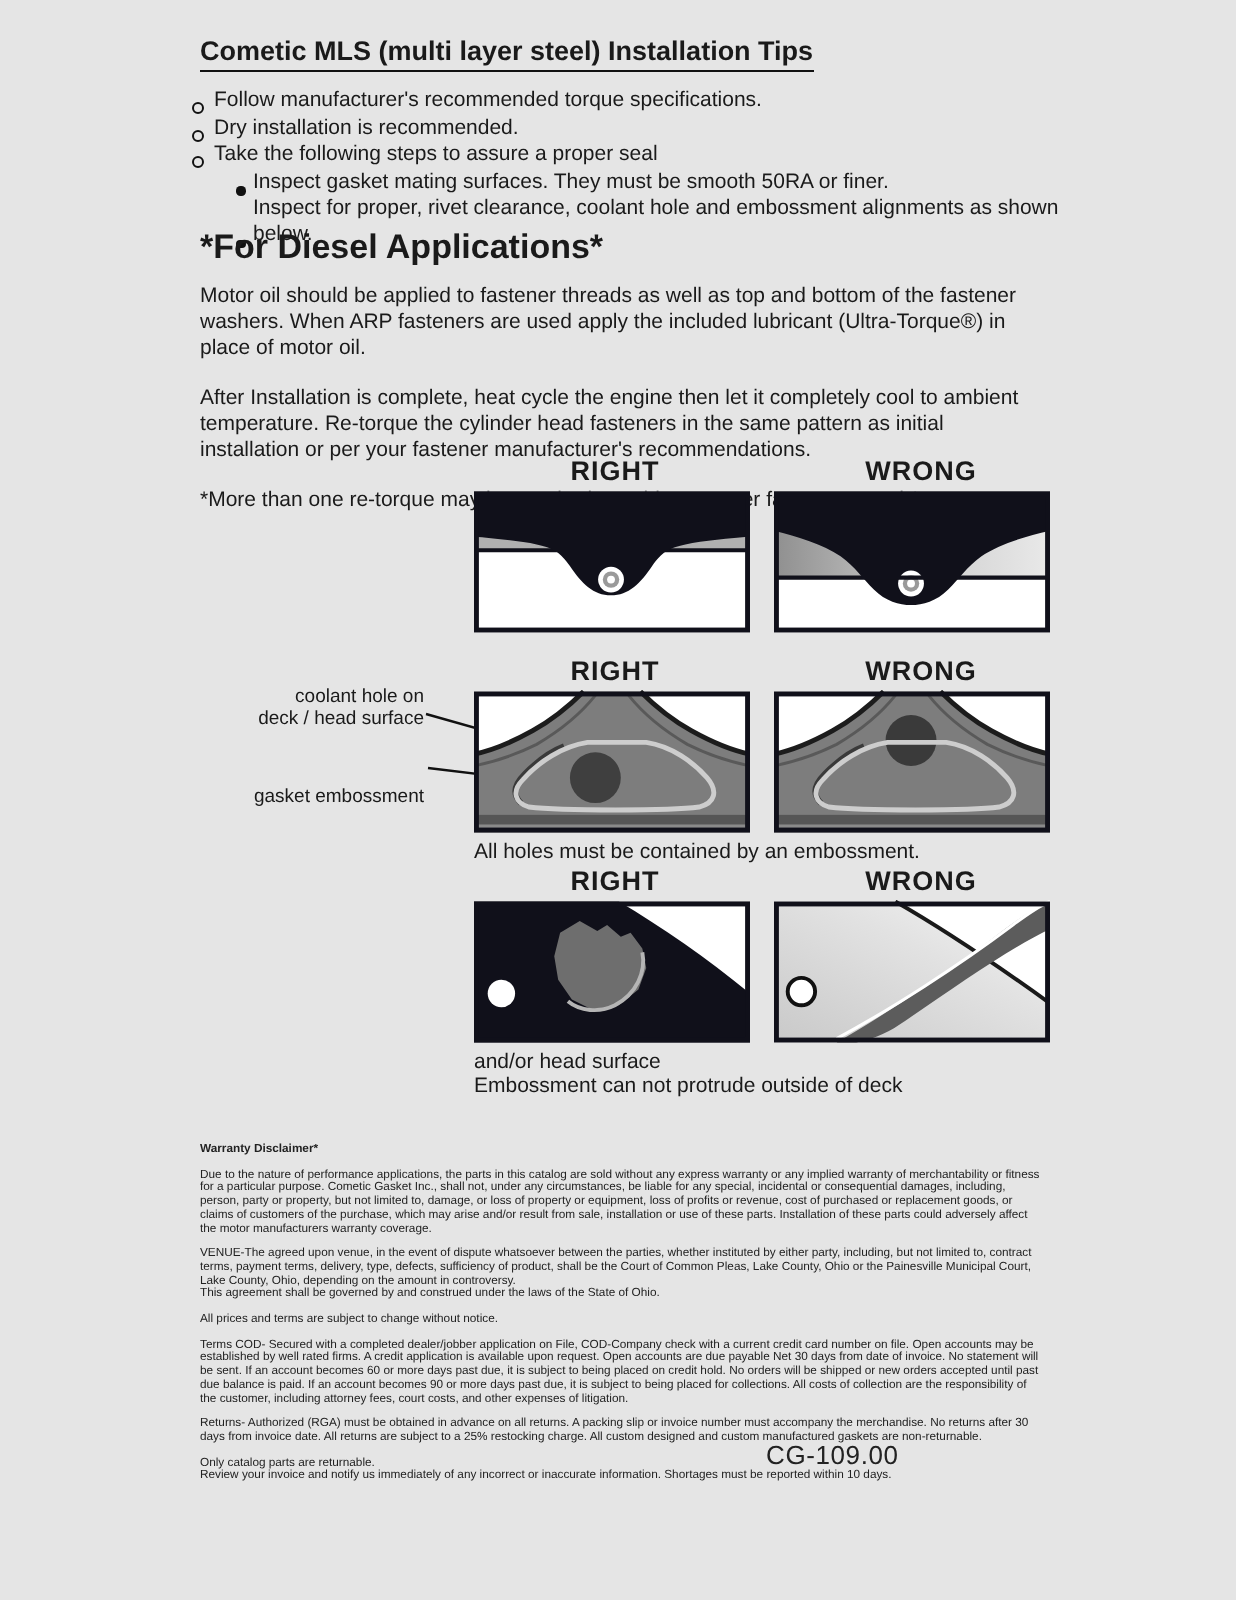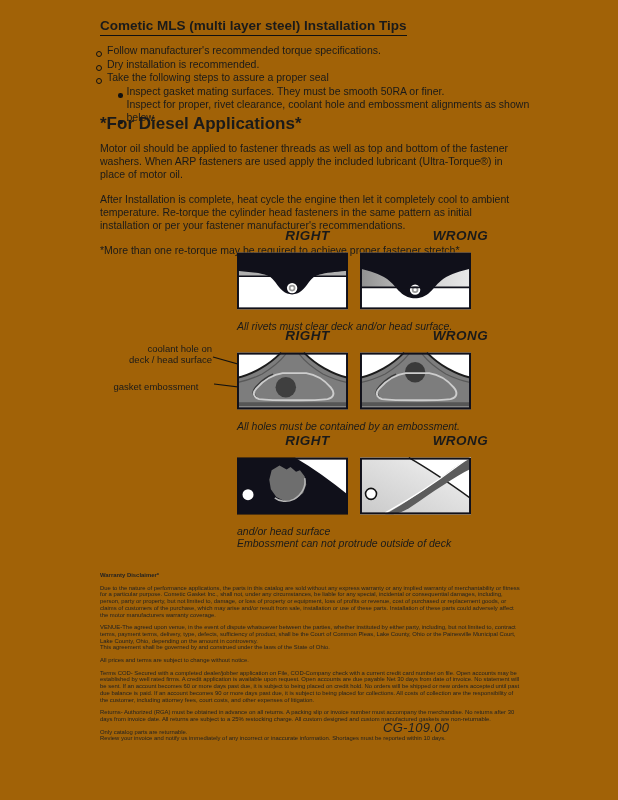--- a/index.html
+++ b/index.html
@@ -1,56 +1,56 @@
 <!DOCTYPE html>
 <html><head>
 <meta charset="utf-8">
 <style>
   html,body{margin:0;padding:0;background:#ffffff;}
   .page{
-    position:relative;width:618px;height:800px;background:#a16207;overflow:hidden;
+    position:relative;width:618px;height:800px;background:#e5e5e5;overflow:hidden;
     font-family:"Liberation Sans","DejaVu Sans",sans-serif;color:#1a1a1a;
   }
   .abs{position:absolute;}
   
   .title{left:100px;top:18px;font-size:13.5px;font-weight:bold;
          border-bottom:1.6px solid #111;padding-bottom:2px;}
   
   .bullets{left:96px;top:44px;width:440px;font-size:10.5px;line-height:13px;}
   .bline{display:flex;align-items:flex-end;margin-bottom:0.5px;}
   .ring{flex:0 0 auto;width:4px;height:4px;border:1.1px solid #111;border-radius:50%;
         margin:4px 5px 0 0;}
   .sub{margin-left:22px;}
   .dot{flex:0 0 auto;width:4.5px;height:4.5px;background:#111;border-radius:50%;
        margin:4px 4px 0 0;}
   
   .diesel{left:100px;top:117px;width:424px;font-size:10.5px;line-height:13px;}
   .diesel h2{font-size:17px;font-weight:bold;margin:0 0 6px 0;}
   .diesel p{margin:12px 0 10px 0;}
   
-  .drow{width:234px;font-style:italic;}
+  .drow{width:288px;}
   .dlabels{display:flex;width:294px;margin-bottom:2px;}
   .dlabels span{width:141px;text-align:center;font-size:13.5px;font-weight:600;
                 letter-spacing:0.5px;}
   .dlabels span+span{margin-left:12px;}
   .dboxes{display:flex;}
   .dboxes svg+svg{margin-left:12px;}
   .dcaption{font-size:10.5px;margin-top:3px;line-height:12px;}
   
   .sidelabels{left:100px;top:343px;width:112px;text-align:right;
               font-size:9.5px;line-height:11px;}
-  .sidelabels .lbl2{margin-top:16px;text-align:center;}
+  .sidelabels .lbl2{margin-top:28px;}
   
   .disclaimer{left:100px;top:572px;width:422px;font-size:5.9px;line-height:6.7px;
               color:#222;}
   .disclaimer .dhead{font-weight:bold;margin:0 0 6px 0;}
   .disclaimer p{margin:0 0 6px 0;}
   .disclaimer p.tight{margin:0;}
   
-  .footer{left:383px;top:720px;font-size:13px;color:#222;letter-spacing:0.3px;font-style:italic;}
+  .footer{left:383px;top:720px;font-size:13px;color:#222;letter-spacing:0.3px;}
 </style>
 </head>
 <body>
 
 <div class="page">
 
   <div class="abs title">Cometic MLS (multi layer steel) Installation Tips</div>
 
   <div class="abs bullets">
     <div class="bline">
@@ -111,21 +111,20 @@
         <rect x="0" y="0" width="141" height="72" fill="#ffffff"></rect>
         <rect x="0" y="20" width="141" height="24" fill="url(#g1)"></rect>
         <path d="M0,0 H141 V20 C128,23 115,27 106,33 C98,39 95,44 89,50 C83,56 76,58 70,58 C64,58 57,56 51,50 C45,44 42,39 34,33 C25,27 12,23 0,20 Z" fill="#10101a"></path>
         <circle cx="70" cy="47" r="6.6" fill="#ffffff"></circle>
         <circle cx="70" cy="47" r="4.2" fill="#9a9a9a"></circle>
         <circle cx="70" cy="47" r="2" fill="#ffffff"></circle>
         <line x1="0" y1="44" x2="141" y2="44" stroke="#10101a" stroke-width="2.2"></line>
         <rect x="1.25" y="1.25" width="138.5" height="69.5" fill="none" stroke="#10101a" stroke-width="2.5"></rect>
       </svg>
     </div>
-    <div class="dcaption">All rivets must clear deck and/or head surface.</div>
   </div>
 
   <div class="abs sidelabels">
     <div>
       <div>coolant hole on</div>
       <div>deck / head surface</div>
     </div>
     <div class="lbl2">gasket embossment</div>
   </div>
   <svg class="abs" style="left:100px;top:340px;" width="210" height="64" viewBox="0 0 210 64">

